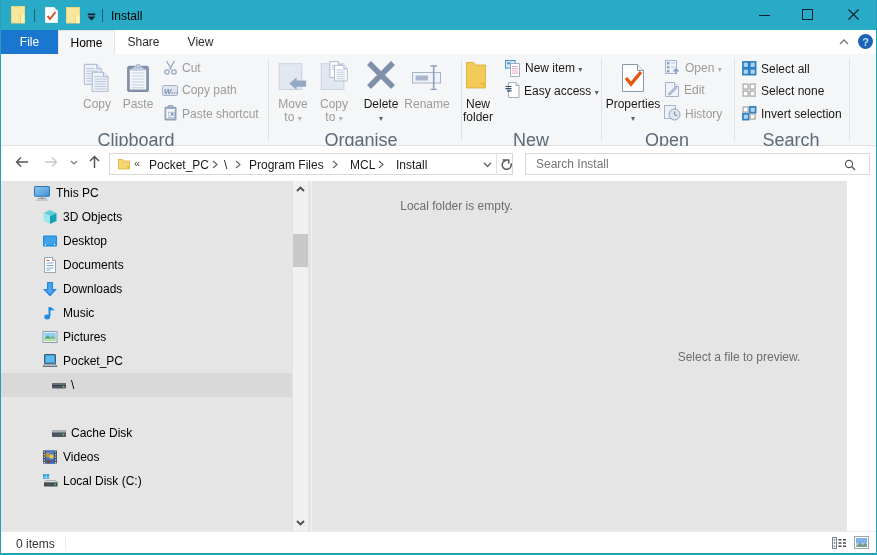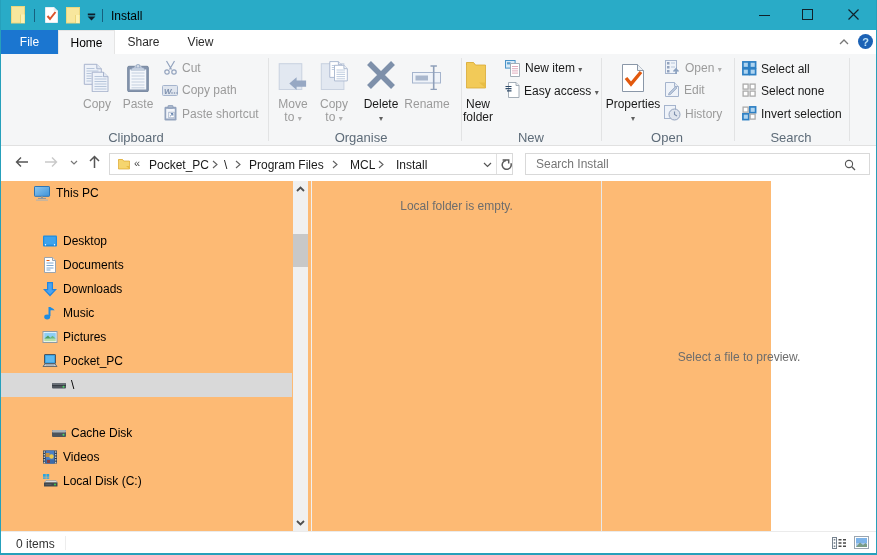--- a/index.html
+++ b/index.html
@@ -16,35 +16,35 @@
 
 #tabrow { position:absolute; left:0; top:30px; width:875px; height:32px; background:#fff; border-bottom:1px solid #e5e5e5; }
 #tab-file { position:absolute; left:0; top:0; width:57px; height:24px; background:#1b76d0; color:#fff; text-align:center; line-height:24px; font-size:12px; }
 .tab { position:absolute; top:0; height:24px; width:57px; text-align:center; line-height:24px; color:#2b2b2b; font-size:12px; }
 #tab-home { left:57px; background:#f5f6f7; border:1px solid #e5e5e5; border-bottom:none; height:25px; color:#000; }
 #tab-share { left:114px; }
 #tab-view { left:171px; }
 
 #ribbon { position:absolute; left:0; top:54px; width:875px; height:92px; background:#f5f6f7; border-bottom:1px solid #e1e1e1; }
 .rsep { position:absolute; top:4px; width:1px; height:83px; background:#e2e3e4; }
-.glabel { position:absolute; top:76px; font-size:13px; color:#5d6b78; text-align:center; }
+.glabel { position:absolute; top:76px; font-size:18px; color:#5d6b78; text-align:center; }
 .bigbtn { position:absolute; top:2px; text-align:center; font-size:12px; }
 .bigbtn .txt { margin-top:5px; line-height:13px; }
 .smallrow { position:absolute; font-size:12px; height:16px; line-height:16px; white-space:nowrap; }
 .smallrow svg { vertical-align:-3px; margin-right:4px; }
 .gray { color:#9b9b9b; }
 .dk { color:#1a1a1a; }
 .ddarrow { font-size:8px; color:#5f5f5f; }
 .ddarrow-g { font-size:8px; color:#b0b0b0; }
 
 #addrbar { position:absolute; left:0; top:146px; width:875px; height:35px; background:#fff; }
 #crumbbox { position:absolute; left:108px; top:7px; width:404px; height:22px; border:1px solid #d9d9d9; background:#fff; font-size:12px; }
 #searchbox { position:absolute; left:524px; top:7px; width:345px; height:22px; border:1px solid #d9d9d9; background:#fff; color:#767676; font-size:12px; line-height:20px; padding-left:10px; }
 
-#main { position:absolute; left:0; top:181px; width:770px; height:350px; background:#fdba74; }
+#main { position:absolute; left:0; top:181px; width:846px; height:350px; background:#e5e5e5; }
 #navpane { position:absolute; left:0; top:0; width:291px; height:350px; }
 .nrow { position:absolute; left:0; width:291px; height:24px; }
 .nrow .ic { position:absolute; top:4px; }
 .nrow .lbl { position:absolute; top:5px; font-size:12px; color:#000; white-space:nowrap; }
 #nsel { position:absolute; left:0; top:192px; width:291px; height:24px; background:#d9d9d9; }
 #scrollbar { position:absolute; left:292px; top:0; width:15px; height:350px; background:#f0f0f0; }
 #sthumb { position:absolute; left:292px; top:53px; width:15px; height:33px; background:#c8c8c8; }
 #pvline { position:absolute; left:600px; top:0; width:1px; height:350px; background:#e8e8e8; }
 #emptymsg { position:absolute; left:311px; top:18px; width:289px; text-align:center; color:#6d6d6d; font-size:12px; }
 #pvmsg { position:absolute; left:601px; top:169px; width:274px; text-align:center; color:#6d6d6d; font-size:12px; }
@@ -360,20 +360,28 @@
                 <stop offset="1" stop-color="#3f93d8"></stop>
               </linearGradient>
             </defs>
             <rect x="0.5" y="1.5" width="15" height="9.8" rx="0.6" fill="url(#scr)" stroke="#2e75b4" stroke-width="1"></rect>
             <rect x="7" y="11.3" width="2" height="1.6" fill="#8d959b"></rect>
             <rect x="4" y="12.9" width="8" height="1" fill="#8d959b"></rect>
             <rect x="2" y="14.6" width="12" height="1" fill="#aab1b7"></rect>
           </svg>
         <div class="lbl" style="left:55px">This PC</div>
       </div>
+      <div class="nrow" style="top:24px">
+        <svg class="ic" style="left:41px" width="16" height="16" viewBox="0 0 16 16">
+            <path d="M8 1 L14.5 4 L8 7 L1.5 4 Z" fill="#62cfd8"></path>
+            <path d="M1.5 4 L8 7 V15 L1.5 12 Z" fill="#9fe5e9"></path>
+            <path d="M14.5 4 L8 7 V15 L14.5 12 Z" fill="#12a5b4"></path>
+          </svg>
+        <div class="lbl" style="left:62px">3D Objects</div>
+      </div>
       <div class="nrow" style="top:48px">
         <svg class="ic" style="left:41px" width="16" height="16" viewBox="0 0 16 16">
             <rect x="1" y="2.5" width="14" height="11" rx="1" fill="#1e8ce0"></rect>
             <rect x="2.2" y="3.7" width="11.6" height="8" fill="#3fa3ec"></rect>
             <circle cx="3.5" cy="11.8" r="0.7" fill="#fff"></circle>
             <circle cx="12.5" cy="11.8" r="0.7" fill="#fff"></circle>
           </svg>
         <div class="lbl" style="left:62px">Desktop</div>
       </div>
       <div class="nrow" style="top:72px">

